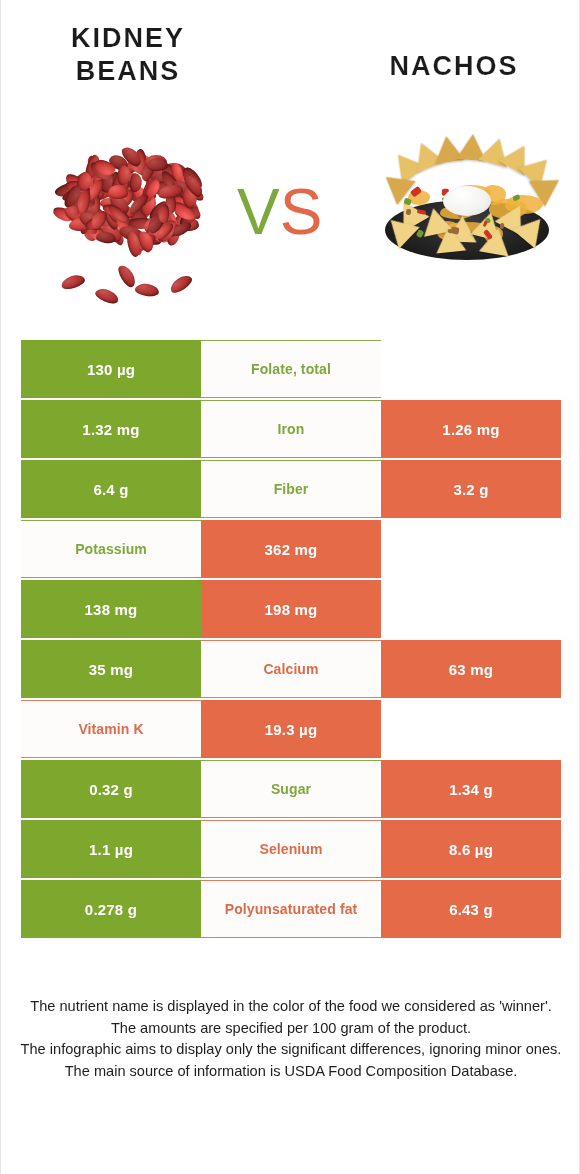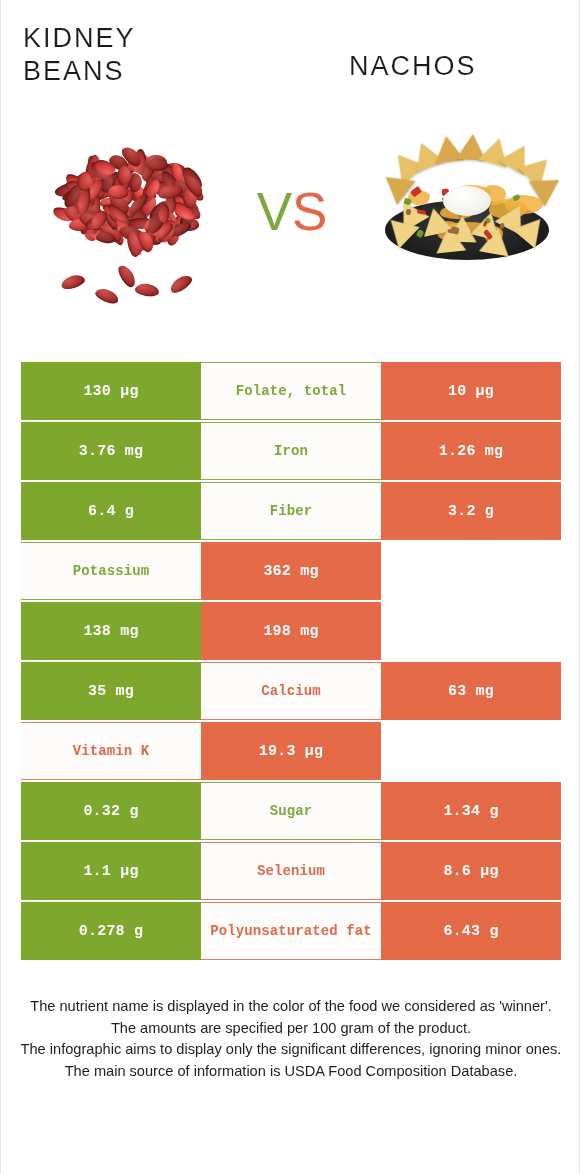--- a/index.html
+++ b/index.html
@@ -25,51 +25,51 @@
   .header {
     position: absolute;
     top: 0;
     left: 0;
     width: 580px;
     height: 320px;
   }
   .title {
     position: absolute;
     font-family: "Liberation Sans", sans-serif;
-    font-weight: 400;
+    font-weight: 700;
     font-size: 27px;
     letter-spacing: 2.0px;
     color: #1b1b1b;
     text-transform: uppercase;
     line-height: 1.22;
-    text-align: left;
+    text-align: center;
     -webkit-text-stroke: 0.15px #ffffff;
   }
   .title-left {
     left: 22px;
     top: 22px;
     width: 210px;
   }
   .title-right {
     left: 348px;
     top: 50px;
     width: 210px;
   }
 
   .vs {
     position: absolute;
     left: 236px;
     top: 176px;
     width: 110px;
     height: 72px;
-    font-size: 53px;
+    font-size: 64px;
     font-weight: 400;
     letter-spacing: 0px;
     line-height: 72px;
-    text-align: center;
+    text-align: left;
     font-family: "Liberation Sans", sans-serif;
   }
   .vs .v { color: #7DA83C; }
   .vs .s { color: #E0694A; }
 
   
   .food {
     position: absolute;
   }
   .beans-art {
@@ -126,23 +126,22 @@
   }
   .topping {
     position: absolute;
     border-radius: 2px;
   }
 
   
   .table {
     position: absolute;
     left: 20px;
-    top: 362px;
+    top: 340px;
     width: 468px;
-    font-family: Liberation Mono, monospace;
   }
   .row {
     position: relative;
     display: flex;
     width: 540px;
     height: 58px;
     margin-bottom: 2px;
   }
   .cell-val {
     width: 180px;
@@ -410,24 +409,23 @@
         <div class="topping" style="width: 9.95533px; height: 7.19211px; left: 33.771px; top: 46.3711px; background: rgb(204, 51, 34); transform: rotate(143.793deg);"></div>
         <div class="topping" style="width: 4.99858px; height: 6.03102px; left: 28.8245px; top: 66.8842px; background: rgb(154, 106, 60); transform: rotate(8.87219deg);"></div>
         <div class="sourcream"></div>
       </div>
   </div>
 
   <div class="table" id="comparison-table">
       <div class="row">
         <div class="cell-val left">130 µg</div>
         <div class="cell-name win-green">Folate, total</div>
-        <div class="cell-val right">10 µg</div>
-      </div>
-      <div class="row">
-        <div class="cell-val left">3.76 mg</div>
+      </div>
+      <div class="row">
+        <div class="cell-val left">1.32 mg</div>
         <div class="cell-name win-green">Iron</div>
         <div class="cell-val right">1.26 mg</div>
       </div>
       <div class="row">
         <div class="cell-val left">6.4 g</div>
         <div class="cell-name win-green">Fiber</div>
         <div class="cell-val right">3.2 g</div>
       </div>
       <div class="row">
         <div class="cell-name win-green">Potassium</div>

